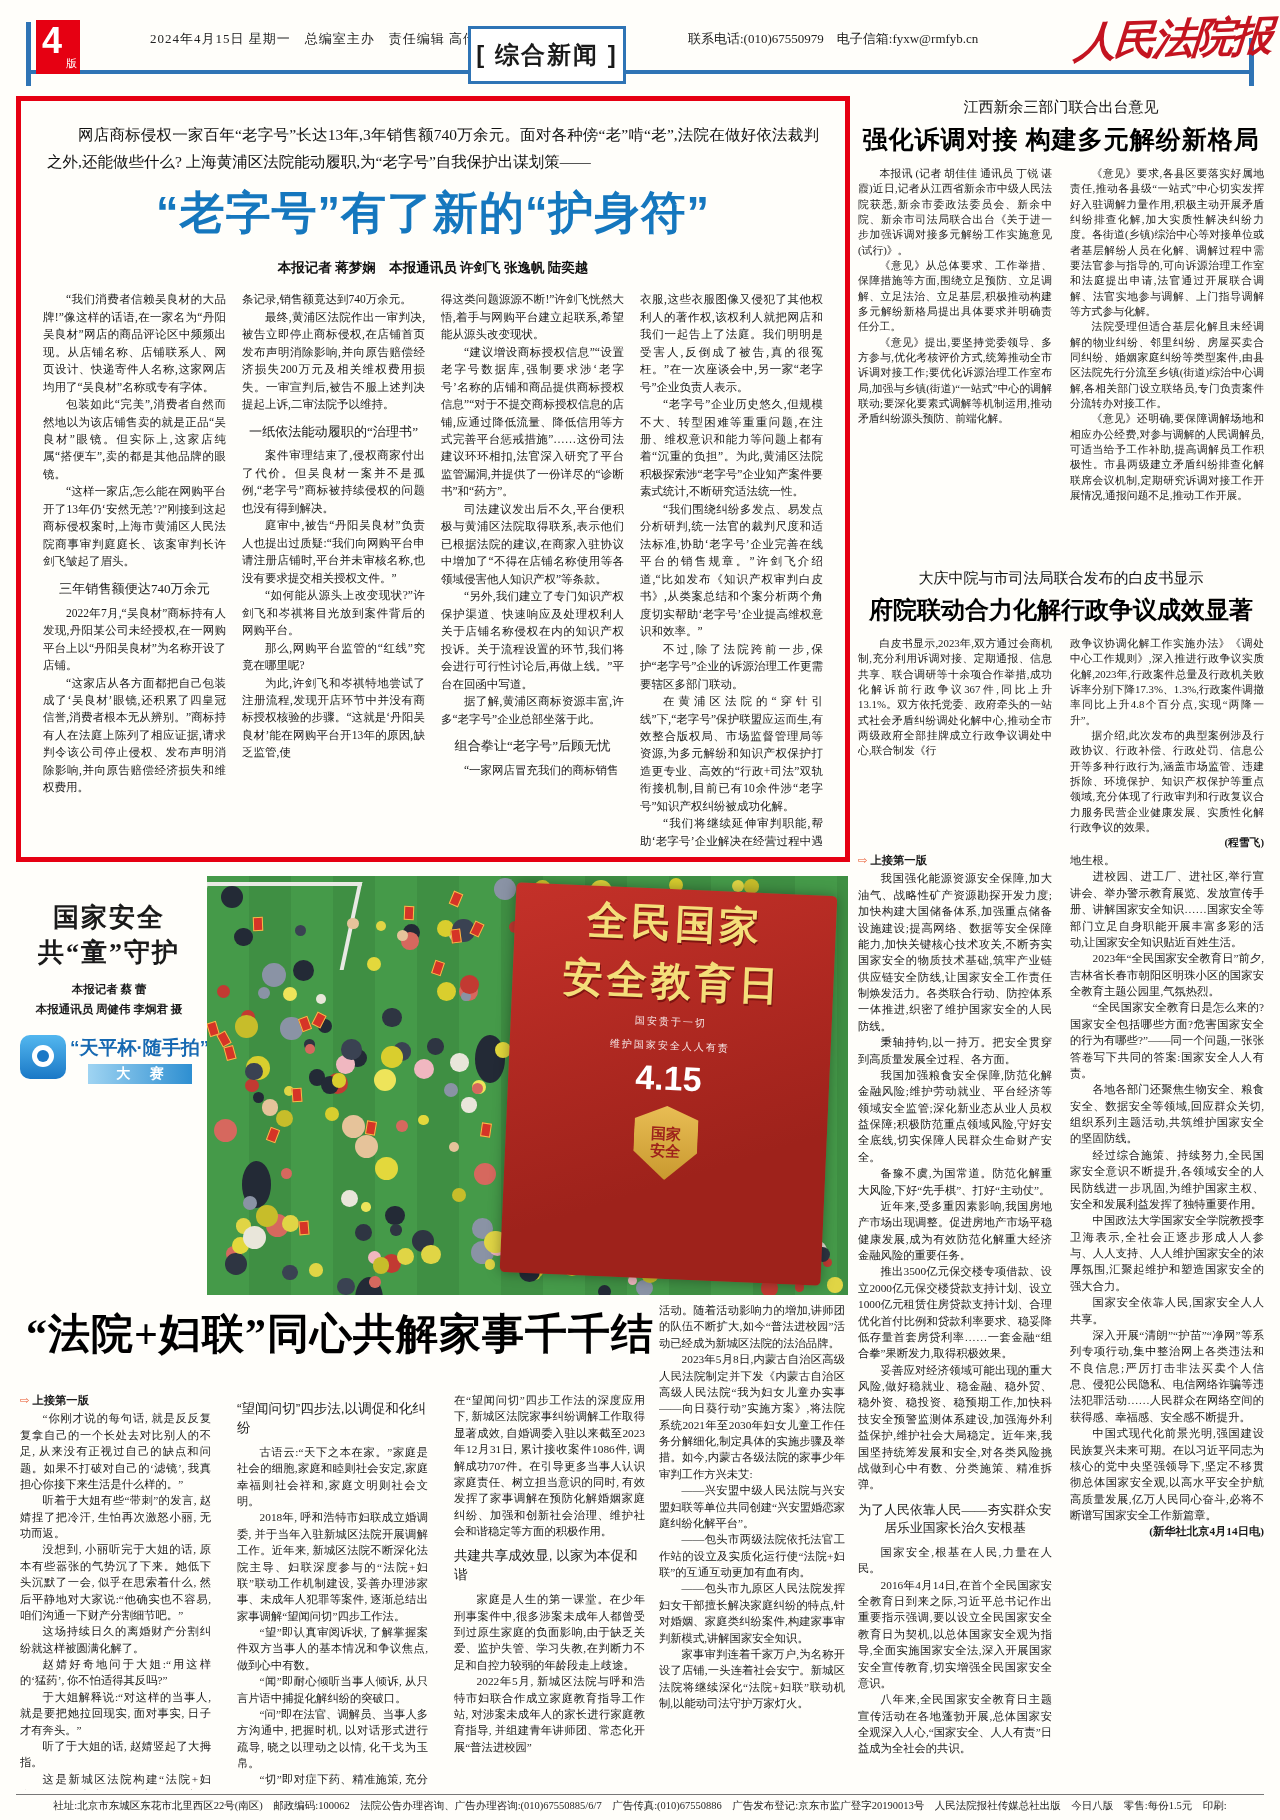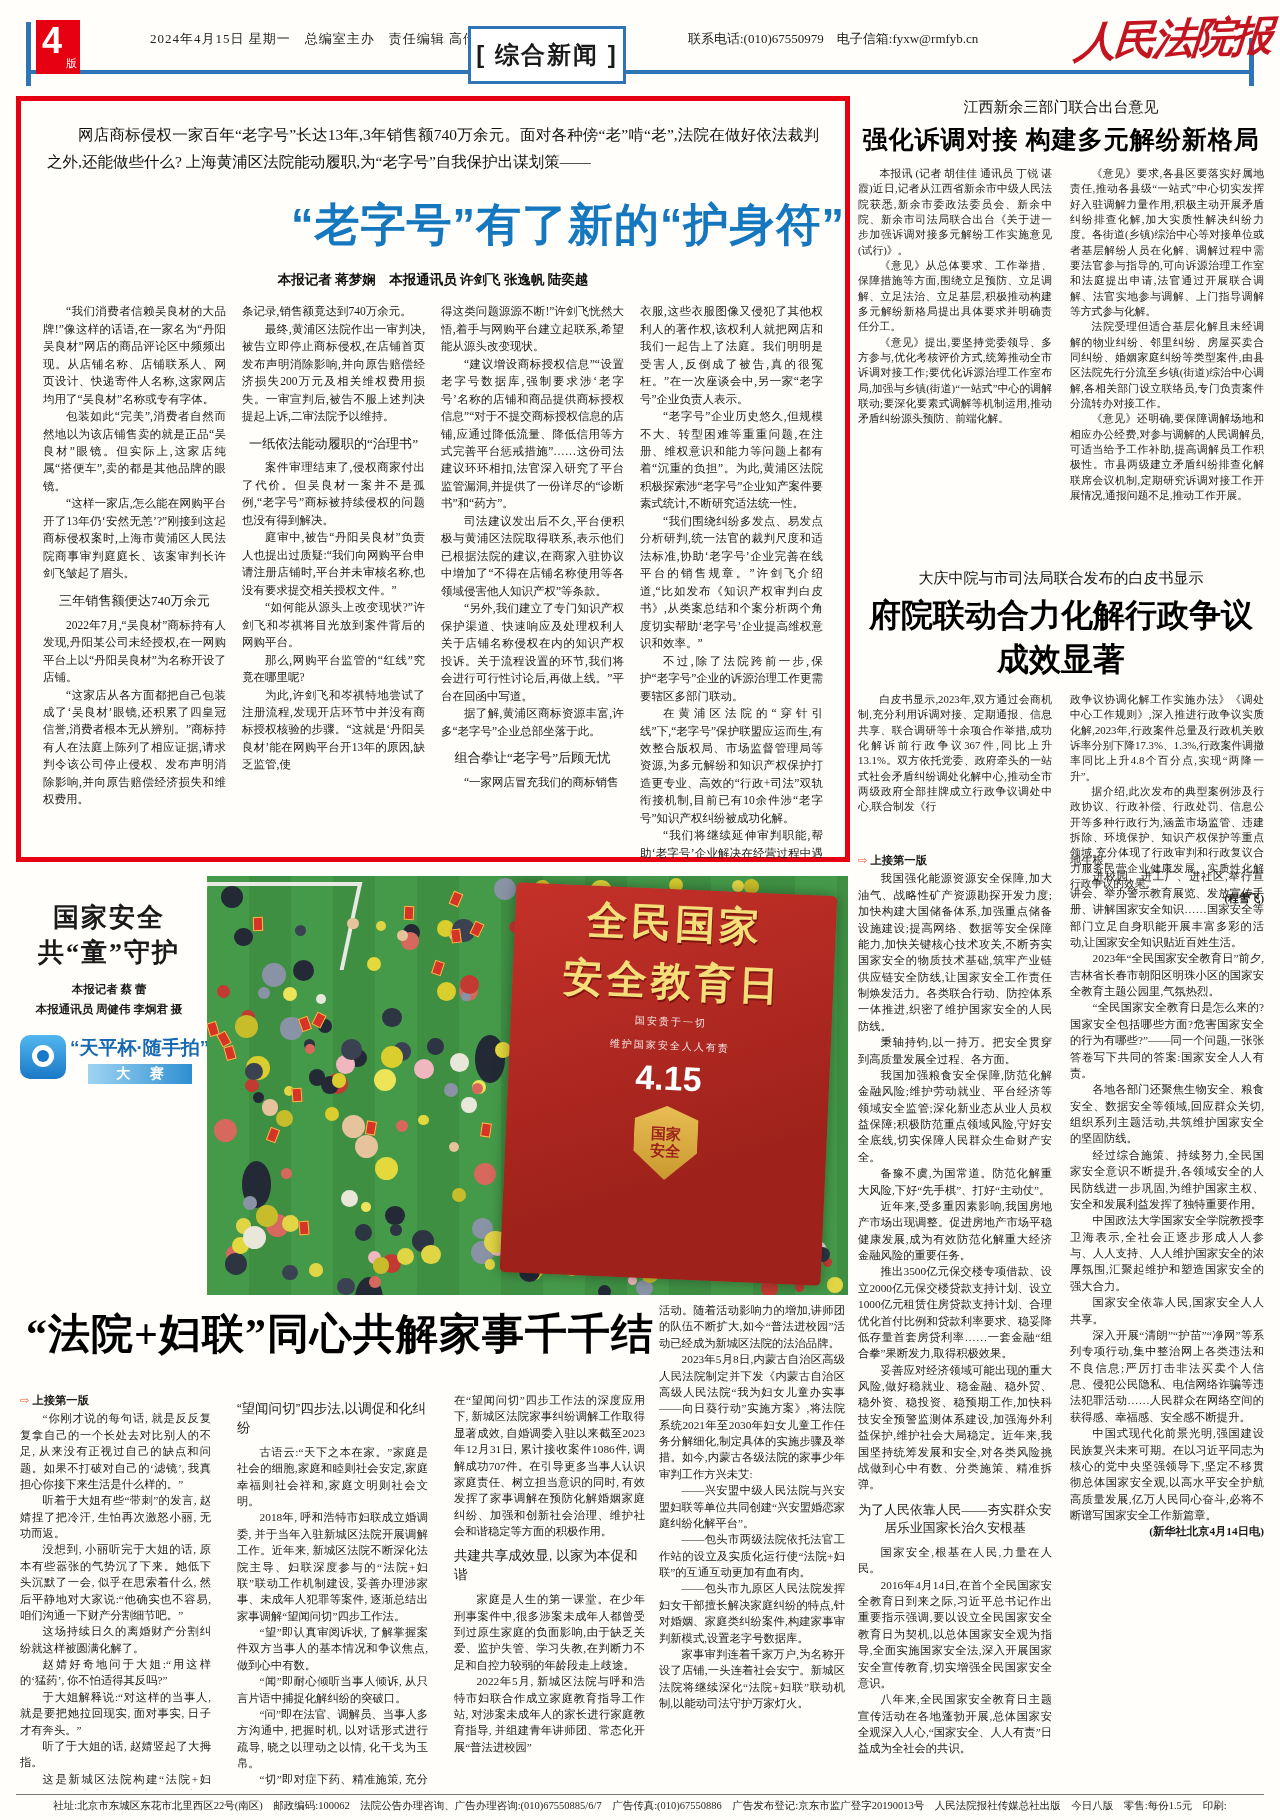--- a/index.html
+++ b/index.html
@@ -25,30 +25,30 @@
   .ncol p{margin:0;}
   p.para{text-indent:2em;}
   p.cont{text-indent:0;}
   p.sub{font-weight:normal;text-align:center;text-indent:0;margin:8px 0 6px 0;font-size:1.14em;}
   p.sign{text-align:right;font-weight:bold;}
   p.jumpline{font-weight:bold;text-indent:0;margin-bottom:2px;}
   .jarrow{color:#e8542a;font-weight:bold;margin-right:3px;}
   
   .lead-box{position:absolute;left:16px;top:96px;width:824px;height:756px;border:5px solid #e60012;background:#fffefa;}
   .lead-intro{margin:20px 26px 0 26px;font-size:15.5px;line-height:1.75;text-align:justify;text-indent:2em;color:#111;}
-  .lead-headline{margin-top:20px;text-align:right;font-size:45px;font-weight:900;color:#1577be;
+  .lead-headline{margin-top:8px;text-align:center;font-size:45px;font-weight:900;color:#1577be;
                  letter-spacing:1px;font-family:"Liberation Sans","DejaVu Sans",sans-serif;}
   .lead-byline{margin-top:16px;text-align:center;font-size:13.5px;font-weight:bold;color:#111;}
   .lead-cols{margin:14px 22px 0 22px;height:556px;font-size:11.5px;line-height:1.52;gap:16px;}
   
   .r-art{position:absolute;left:858px;width:406px;}
   .kicker{text-align:center;font-size:15px;margin:0 0 6px 0;color:#111;}
   .r-head{text-align:center;font-weight:bold;margin:0 0 10px 0;color:#000;}
   .r1-head{font-size:25px;letter-spacing:1px;}
-  .r2-head{font-size:32px;letter-spacing:0px;}
+  .r2-head{font-size:24px;letter-spacing:0px;}
   .r-body{font-size:10.8px;line-height:1.42;gap:18px;}
   .r1-body{height:352px;}
   .r2-body{height:228px;}
   .jumpR-body{height:938px;font-size:11.3px;line-height:1.45;gap:18px;}
   
   .pstory{position:absolute;left:20px;top:872px;width:178px;height:426px;}
   .pstory-title{margin-top:28px;text-align:center;font-weight:bold;font-size:26px;line-height:1.35;letter-spacing:2px;}
   .pstory-body{margin-top:16px;font-size:12px;line-height:1.62;font-style:italic;text-align:justify;}
   .pstory-body p{margin:0;text-indent:2em;}
   .pstory-byline{margin-top:10px;font-size:11.5px;text-align:center;font-weight:bold;line-height:1.7;}
@@ -445,19 +445,19 @@
         <p class="sub">共建共享成效显, 以家为本促和谐</p>
         <p class="para">家庭是人生的第一课堂。在少年刑事案件中,很多涉案未成年人都曾受到过原生家庭的负面影响,由于缺乏关爱、监护失管、学习失教,在判断力不足和自控力较弱的年龄段走上歧途。</p>
         <p class="para">2022年5月, 新城区法院与呼和浩特市妇联合作成立家庭教育指导工作站, 对涉案未成年人的家长进行家庭教育指导, 并组建青年讲师团、常态化开展“普法进校园”</p>
       </div>
     </div>
   <div class="bottom-col4 ncol">
       <p class="cont">活动。随着活动影响力的增加,讲师团的队伍不断扩大,如今“普法进校园”活动已经成为新城区法院的法治品牌。</p>
       <p class="para">2023年5月8日,内蒙古自治区高级人民法院制定并下发《内蒙古自治区高级人民法院“我为妇女儿童办实事——向日葵行动”实施方案》,将法院系统2021年至2030年妇女儿童工作任务分解细化,制定具体的实施步骤及举措。如今,内蒙古各级法院的家事少年审判工作方兴未艾:</p>
       <p class="para">——兴安盟中级人民法院与兴安盟妇联等单位共同创建“兴安盟婚恋家庭纠纷化解平台”。</p>
       <p class="para">——包头市两级法院依托法官工作站的设立及实质化运行使“法院+妇联”的互通互动更加有血有肉。</p>
-      <p class="para">——包头市九原区人民法院发挥妇女干部擅长解决家庭纠纷的特点,针对婚姻、家庭类纠纷案件,构建家事审判新模式,设置老字号数据库。</p>
+      <p class="para">——包头市九原区人民法院发挥妇女干部擅长解决家庭纠纷的特点,针对婚姻、家庭类纠纷案件,构建家事审判新模式,讲解国家安全知识。</p>
       <p class="para">家事审判连着千家万户,为名称开设了店铺,一头连着社会安宁。新城区法院将继续深化“法院+妇联”联动机制,以能动司法守护万家灯火。</p>
     </div>
 
   <div class="footer">社址:北京市东城区东花市北里西区22号(南区)　邮政编码:100062　法院公告办理咨询、广告办理咨询:(010)67550885/6/7　广告传真:(010)67550886　广告发布登记:京东市监广登字20190013号　人民法院报社传媒总社出版　今日八版　零售:每份1.5元　印刷:</div>
 
 </div>
 
 </body></html>

